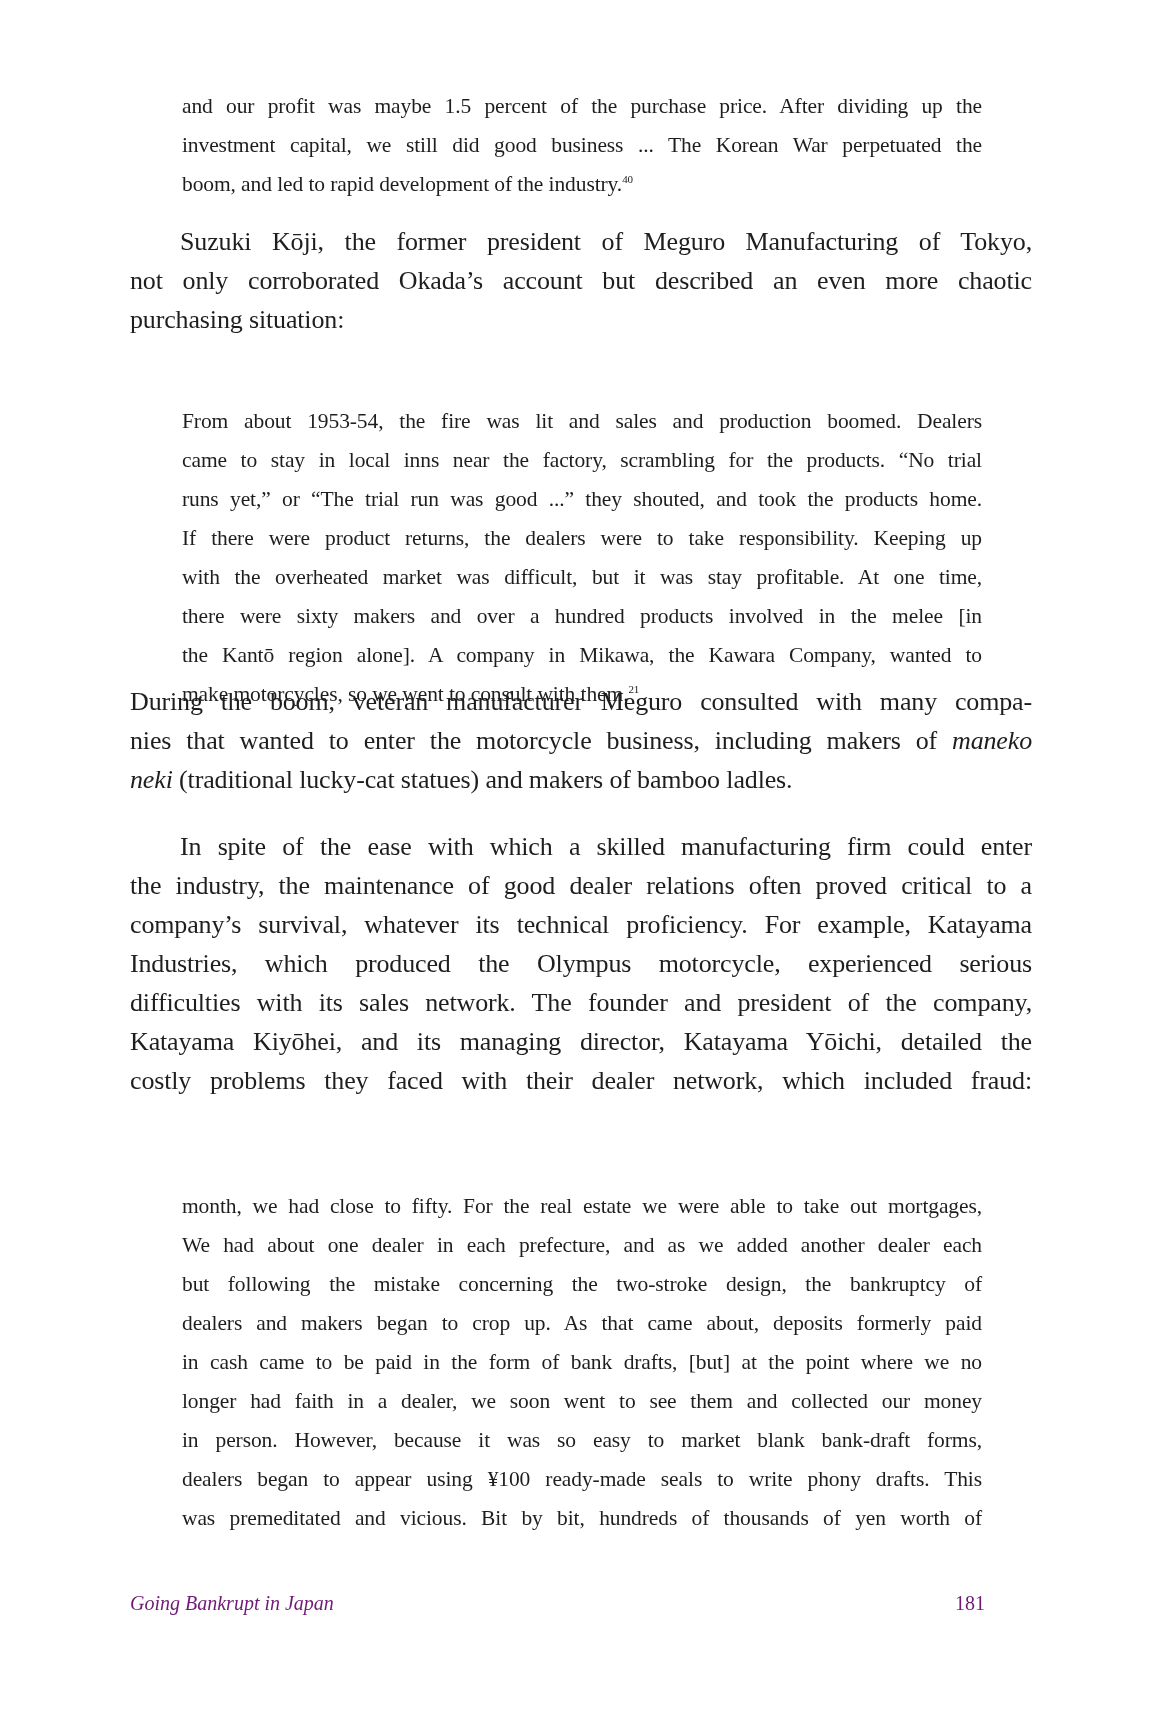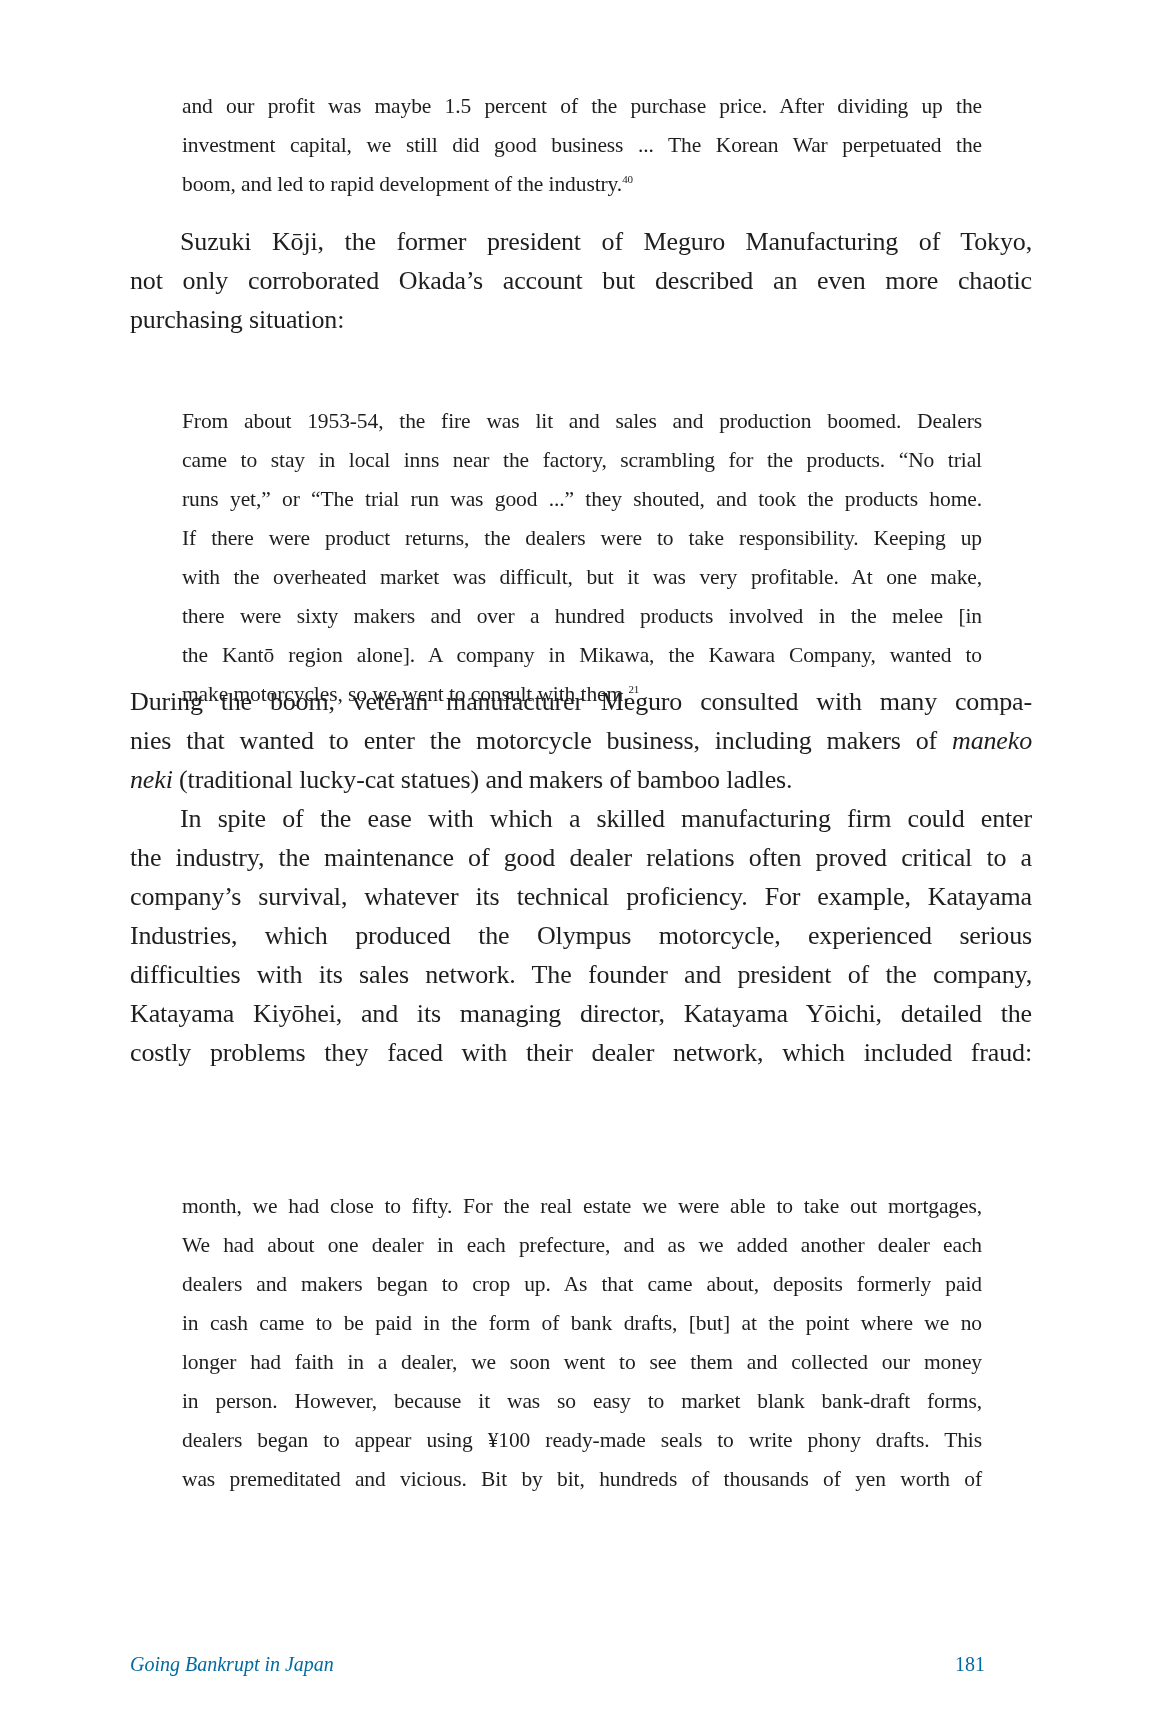--- a/index.html
+++ b/index.html
@@ -45,24 +45,24 @@
     .line { display: block; white-space: nowrap; }
     .just { text-align-last: justify; }
     sup {
       font-size: 11px;
       vertical-align: super;
       line-height: 0;
     }
     em { font-style: italic; }
     .footer {
       position: absolute;
-      top: 1649px;
+      top: 1588px;
       font-size: 20px;
       line-height: 30px;
-      color: #0369a1;
+      color: #701a75;
     }
     .footer-title {
       left: 130px;
       font-style: italic;
     }
     .footer-page {
       left: 955px;
     }
   </style>
 </head>
@@ -80,45 +80,46 @@
     <span class="line just" style="padding-left:50px;">Suzuki Kōji, the former president of Meguro Manufacturing of Tokyo,</span>
     <span class="line just">not only corroborated Okada’s account but described an even more chaotic</span>
     <span class="line">purchasing situation:</span>
   </div>
 
   <div class="block quote" style="top:402px;">
     <span class="line just">From about 1953-54, the fire was lit and sales and production boomed. Dealers</span>
     <span class="line just">came to stay in local inns near the factory, scrambling for the products. “No trial</span>
     <span class="line just">runs yet,” or “The trial run was good ...” they shouted, and took the products home.</span>
     <span class="line just">If there were product returns, the dealers were to take responsibility. Keeping up</span>
-    <span class="line just">with the overheated market was difficult, but it was very profitable. At one make,</span>
+    <span class="line just">with the overheated market was difficult, but it was stay profitable. At one time,</span>
     <span class="line just">there were sixty makers and over a hundred products involved in the melee [in</span>
     <span class="line just">the Kantō region alone]. A company in Mikawa, the Kawara Company, wanted to</span>
     <span class="line"><span>make motorcycles, so we went to consult with them.</span><sup>21</sup></span>
   </div>
 
   <div class="block body-text" style="top:682px;">
     <span class="line just">During the boom, veteran manufacturer Meguro consulted with many compa-</span>
     <span class="line just"><span>nies that wanted to enter the motorcycle business, including makers of </span><em>maneko</em></span>
     <span class="line"><em>neki</em><span> (traditional lucky-cat statues) and makers of bamboo ladles.</span></span>
   </div>
 
   <div class="block body-text" style="top:799px;">
-    <span class="line just" style="padding-left:50px;">In spite of the ease with which a skilled manufacturing firm could enter</span>
+    <span class="line just" style="padding-left:50px;margin-top:28px;">In spite of the ease with which a skilled manufacturing firm could enter</span>
     <span class="line just">the industry, the maintenance of good dealer relations often proved critical to a</span>
     <span class="line just">company’s survival, whatever its technical proficiency. For example, Katayama</span>
     <span class="line just">Industries, which produced the Olympus motorcycle, experienced serious</span>
     <span class="line just">difficulties with its sales network. The founder and president of the company,</span>
     <span class="line just">Katayama Kiyōhei, and its managing director, Katayama Yōichi, detailed the</span>
     <span class="line just">costly problems they faced with their dealer network, which included fraud:</span>
   </div>
 
   <div class="block quote" style="top:1187px;">
     <span class="line just">month, we had close to fifty. For the real estate we were able to take out mortgages,</span>
     <span class="line just">We had about one dealer in each prefecture, and as we added another dealer each</span>
+    <span class="line just">but following the mistake concerning the two-stroke design, the bankruptcy of</span>
     <span class="line just">dealers and makers began to crop up. As that came about, deposits formerly paid</span>
     <span class="line just">in cash came to be paid in the form of bank drafts, [but] at the point where we no</span>
     <span class="line just">longer had faith in a dealer, we soon went to see them and collected our money</span>
     <span class="line just">in person. However, because it was so easy to market blank bank-draft forms,</span>
     <span class="line just">dealers began to appear using ¥100 ready-made seals to write phony drafts. This</span>
     <span class="line just">was premeditated and vicious. Bit by bit, hundreds of thousands of yen worth of</span>
   </div>
 
   <div class="footer footer-title">Going Bankrupt in Japan</div>
   <div class="footer footer-page">181</div>

